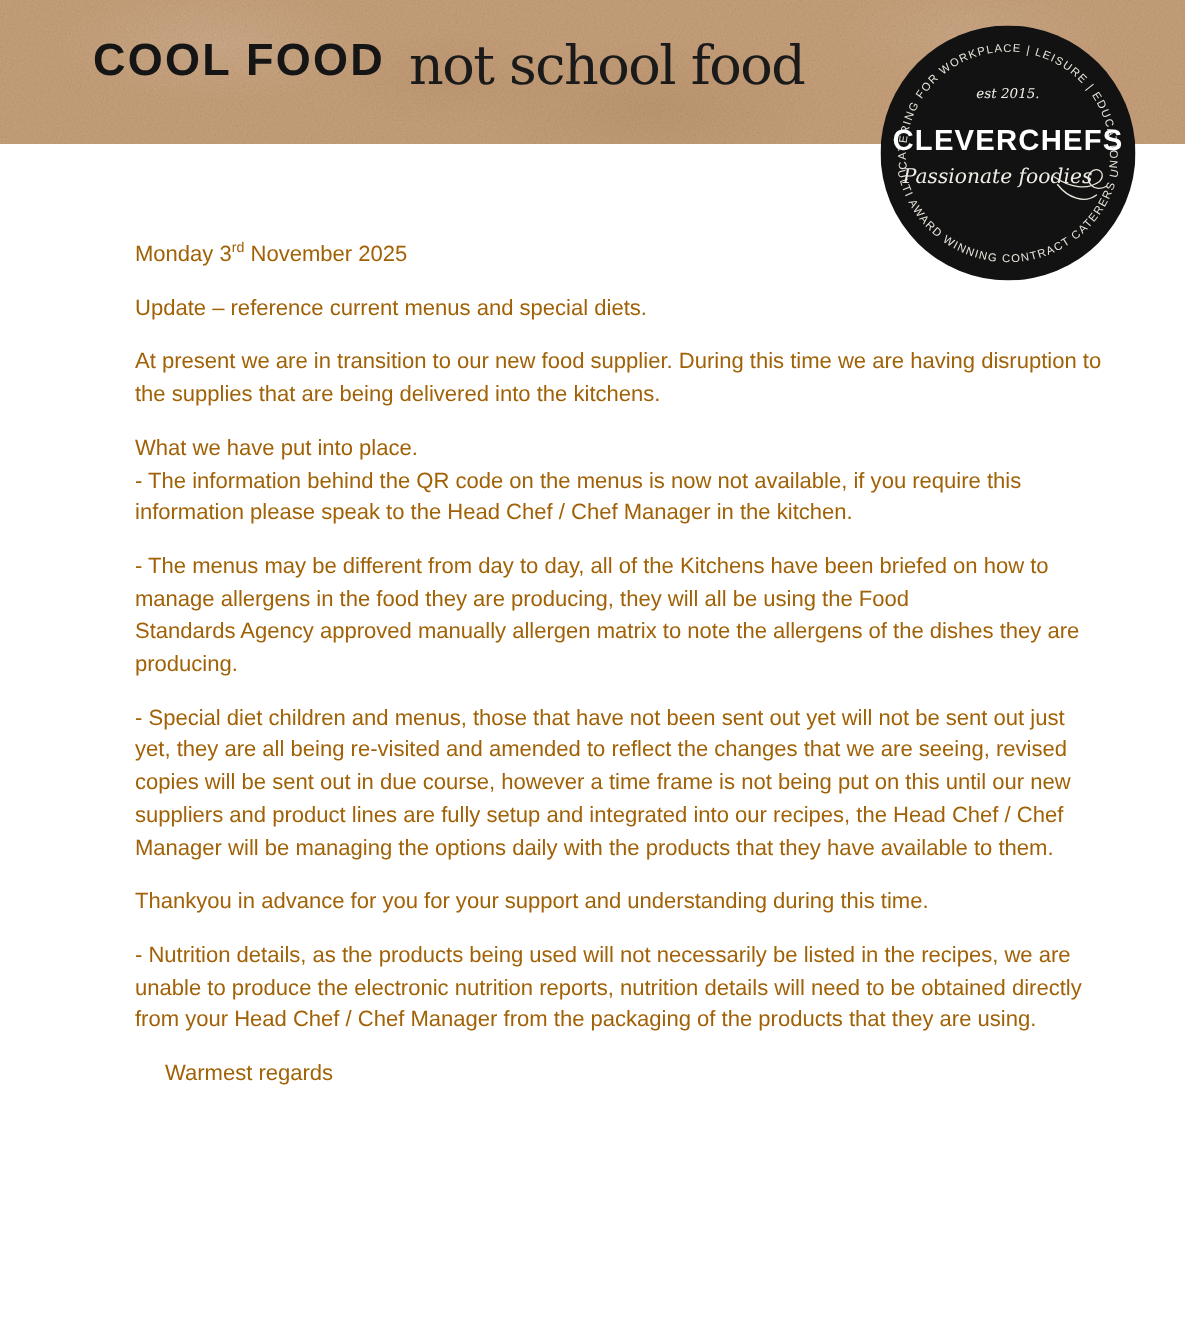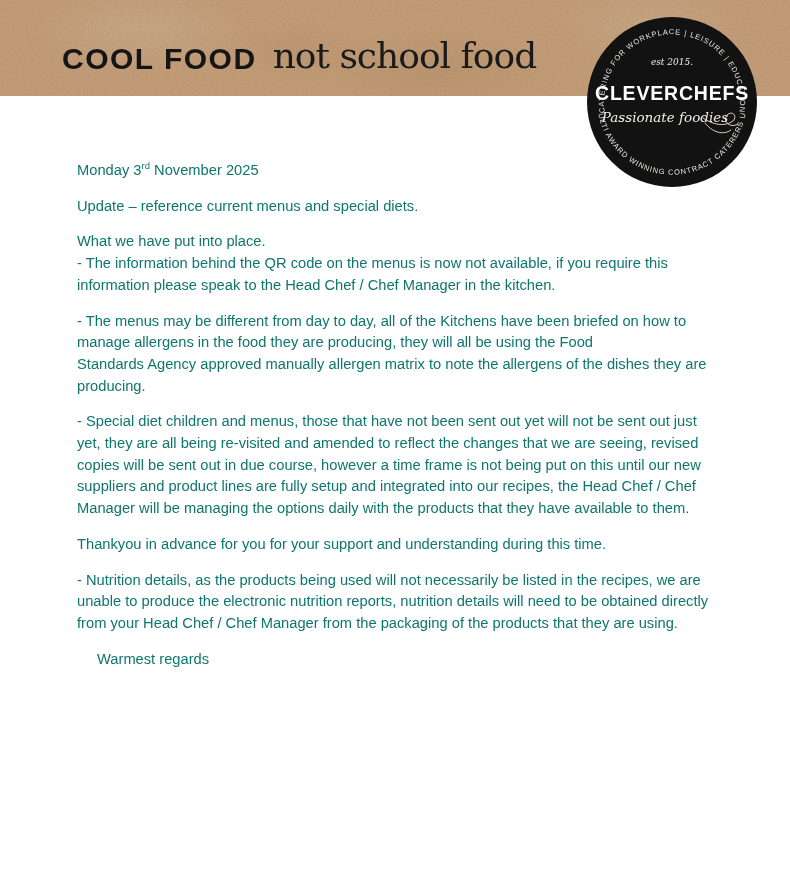--- a/index.html
+++ b/index.html
@@ -12,42 +12,42 @@
     position:absolute;left:0;top:0;width:790px;height:96px;
     background-color:#c7a07a;
     background-image:
       radial-gradient(ellipse 160px 60px at 18% 30%, rgba(255,255,255,.10), transparent 65%),
       radial-gradient(ellipse 180px 70px at 55% 75%, rgba(120,80,40,.10), transparent 65%),
       radial-gradient(ellipse 140px 60px at 82% 25%, rgba(255,255,255,.08), transparent 65%),
       radial-gradient(ellipse 120px 50px at 38% 55%, rgba(120,80,40,.07), transparent 65%);
   }
   .banner .grain{position:absolute;left:0;top:0;mix-blend-mode:multiply;opacity:.28;}
   .title-row{
-    position:absolute;left:62px;top:24px;display:flex;align-items:flex-end;height:52px;
+    position:absolute;left:62px;top:24px;display:flex;align-items:flex-start;height:52px;
   }
   .title-bold{
     font-weight:bold;font-size:30px;letter-spacing:1.5px;color:#151515;
     font-family:"Liberation Sans",sans-serif;
   }
   .title-script{
     font-family:"DejaVu Serif",serif;font-size:36px;
     color:#1a1a1a;margin-left:16px;letter-spacing:-1px;
   }
   
   .logo{position:absolute;left:587px;top:17px;width:170px;height:170px;}
   .logo svg{display:block;}
   .arc-text{fill:#e9e5dc;font-family:"Liberation Sans",sans-serif;font-size:7.5px;letter-spacing:.9px;}
   .logo-name{fill:#ffffff;font-family:"Liberation Sans",sans-serif;font-weight:bold;font-size:19.5px;letter-spacing:.8px;}
   .logo-est{fill:#f0ede6;font-family:"DejaVu Serif",serif;font-style:italic;font-size:9px;}
   .logo-tagline{fill:#f0ede6;font-family:"DejaVu Serif",serif;font-style:italic;font-size:13.5px;}
   .flourish{stroke:#e9e5dc;stroke-width:.9;fill:none;stroke-linecap:round;}
   
   .letter{
-    position:absolute;left:77px;top:160px;width:645px;
-    color:#0f766e;font-size:14.7px;line-height:21.7px;
+    position:absolute;left:90px;top:160px;width:645px;
+    color:#a16207;font-size:14.7px;line-height:21.7px;
   }
   .para{margin:0 0 14px 0;white-space:pre-line;}
   .date sup{font-size:9.5px;vertical-align:super;line-height:0;}
   .closing div{line-height:21.7px;margin-left:20px;}
 </style>
 </head>
 <body>
 
 <div class="banner">
   <svg class="grain" width="790" height="96">
@@ -84,20 +84,21 @@
       <path class="flourish" d="M118,106 C125,115 136,119 144,113"></path>
     </g>
   </svg>
 </div>
 
 <div class="letter">
   <div class="para date"><span>Monday 3</span><sup>rd</sup><span> November 2025</span></div>
 
   <div class="para">Update – reference current menus and special diets.</div>
 
+  <div class="para">At present we are in transition to our new food supplier. During this time we are having disruption to the supplies that are being delivered into the kitchens.</div>
   <div class="para">What we have put into place.
 - The information behind the QR code on the menus is now not available, if you require this information please speak to the Head Chef / Chef Manager in the kitchen.</div>
   <div class="para">- The menus may be different from day to day, all of the Kitchens have been briefed on how to manage allergens in the food they are producing, they will all be using the Food
 Standards Agency approved manually allergen matrix to note the allergens of the dishes they are producing.</div>
   <div class="para">- Special diet children and menus, those that have not been sent out yet will not be sent out just yet, they are all being re-visited and amended to reflect the changes that we are seeing, revised copies will be sent out in due course, however a time frame is not being put on this until our new suppliers and product lines are fully setup and integrated into our recipes, the Head Chef / Chef Manager will be managing the options daily with the products that they have available to them.</div>
   <div class="para">Thankyou in advance for you for your support and understanding during this time.</div>
   <div class="para">- Nutrition details, as the products being used will not necessarily be listed in the recipes, we are unable to produce the electronic nutrition reports, nutrition details will need to be obtained directly from your Head Chef / Chef Manager from the packaging of the products that they are using.</div>
 
   <div class="closing">
     <div>Warmest regards</div>

